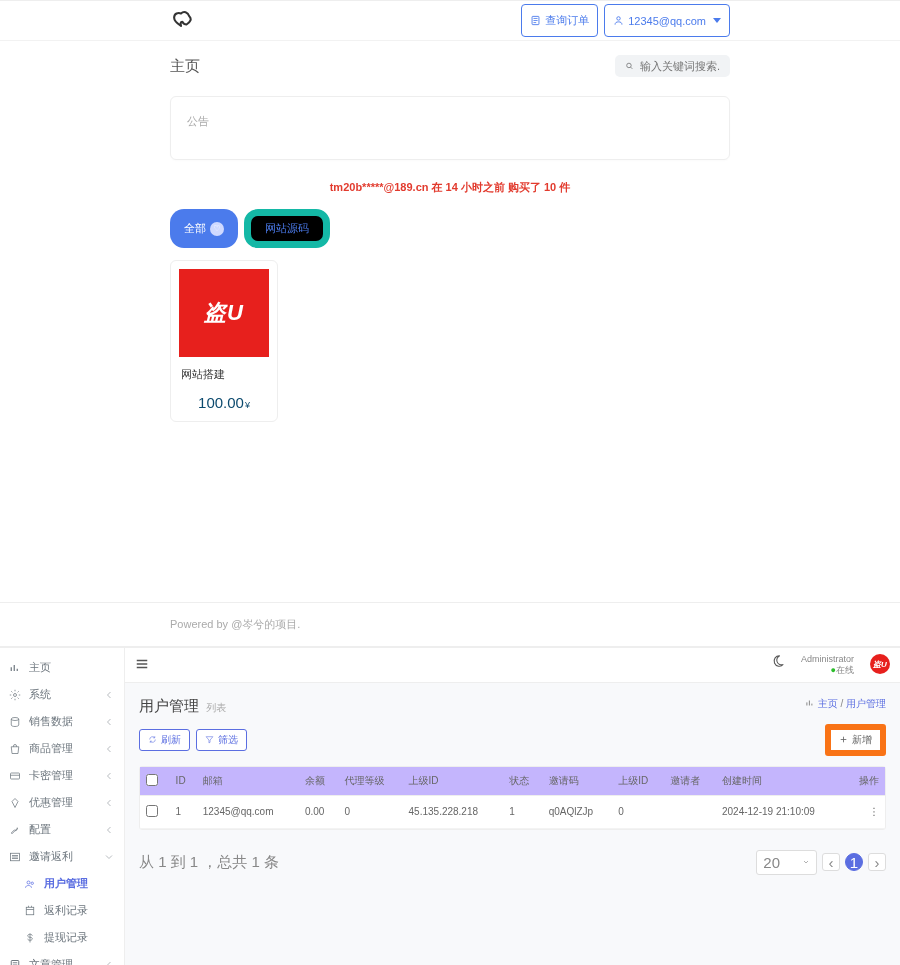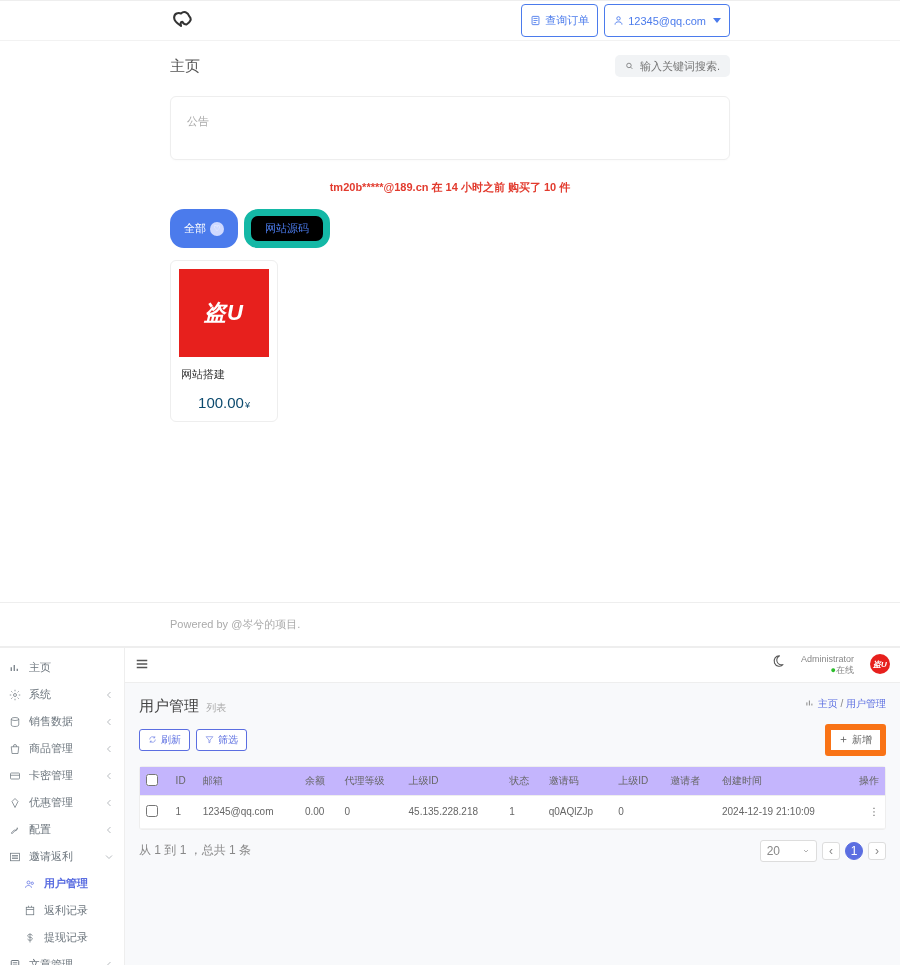--- a/index.html
+++ b/index.html
@@ -58,21 +58,21 @@
 .bar{padding:4px 14px 10px;display:flex;gap:6px;align-items:center}
 .mini{border:1px solid #5b6ee1;color:#5b6ee1;border-radius:3px;padding:3px 8px;font-size:10px;background:#fff;display:flex;align-items:center;gap:4px}
 .mini svg{width:9px;height:9px}
 .bar .new{margin-left:auto;border:6px solid #f97316;color:#666}
 .tbl{margin:0 14px;background:#fff;border:1px solid #eee;border-radius:3px}
 .tbl table{width:100%;border-collapse:collapse;font-size:10px}
 .tbl th{background:#c4b5fd;text-align:left;padding:7px 6px;color:#666;font-weight:500;border-bottom:1px solid #eee}
 .tbl td{padding:9px 6px;border-bottom:1px solid #f3f3f3;color:#666}
 .tbl td:last-child,.tbl th:last-child{text-align:right}
 input[type=checkbox]{width:12px;height:12px}
-.pager{display:flex;align-items:center;margin:10px 14px;font-size:12px;color:#888}
+.pager{display:flex;align-items:center;margin:20px 14px;font-size:15px;color:#888}
 .pager .r{margin-left:auto;display:flex;align-items:center;gap:5px}
 .pgsz{border:1px solid #ddd;background:#fff;padding:3px 6px;border-radius:3px;display:flex;align-items:center;gap:22px}
 .pbtn{width:18px;height:18px;border:1px solid #ddd;background:#fff;border-radius:3px;display:flex;align-items:center;justify-content:center;color:#888}
 .pbtn.cur{background:#5b6ee1;color:#fff;border-color:#5b6ee1;border-radius:50%}
 </style>
 </head>
 <body>
 
 <svg width="0" height="0" style="position:absolute">
 <defs>

